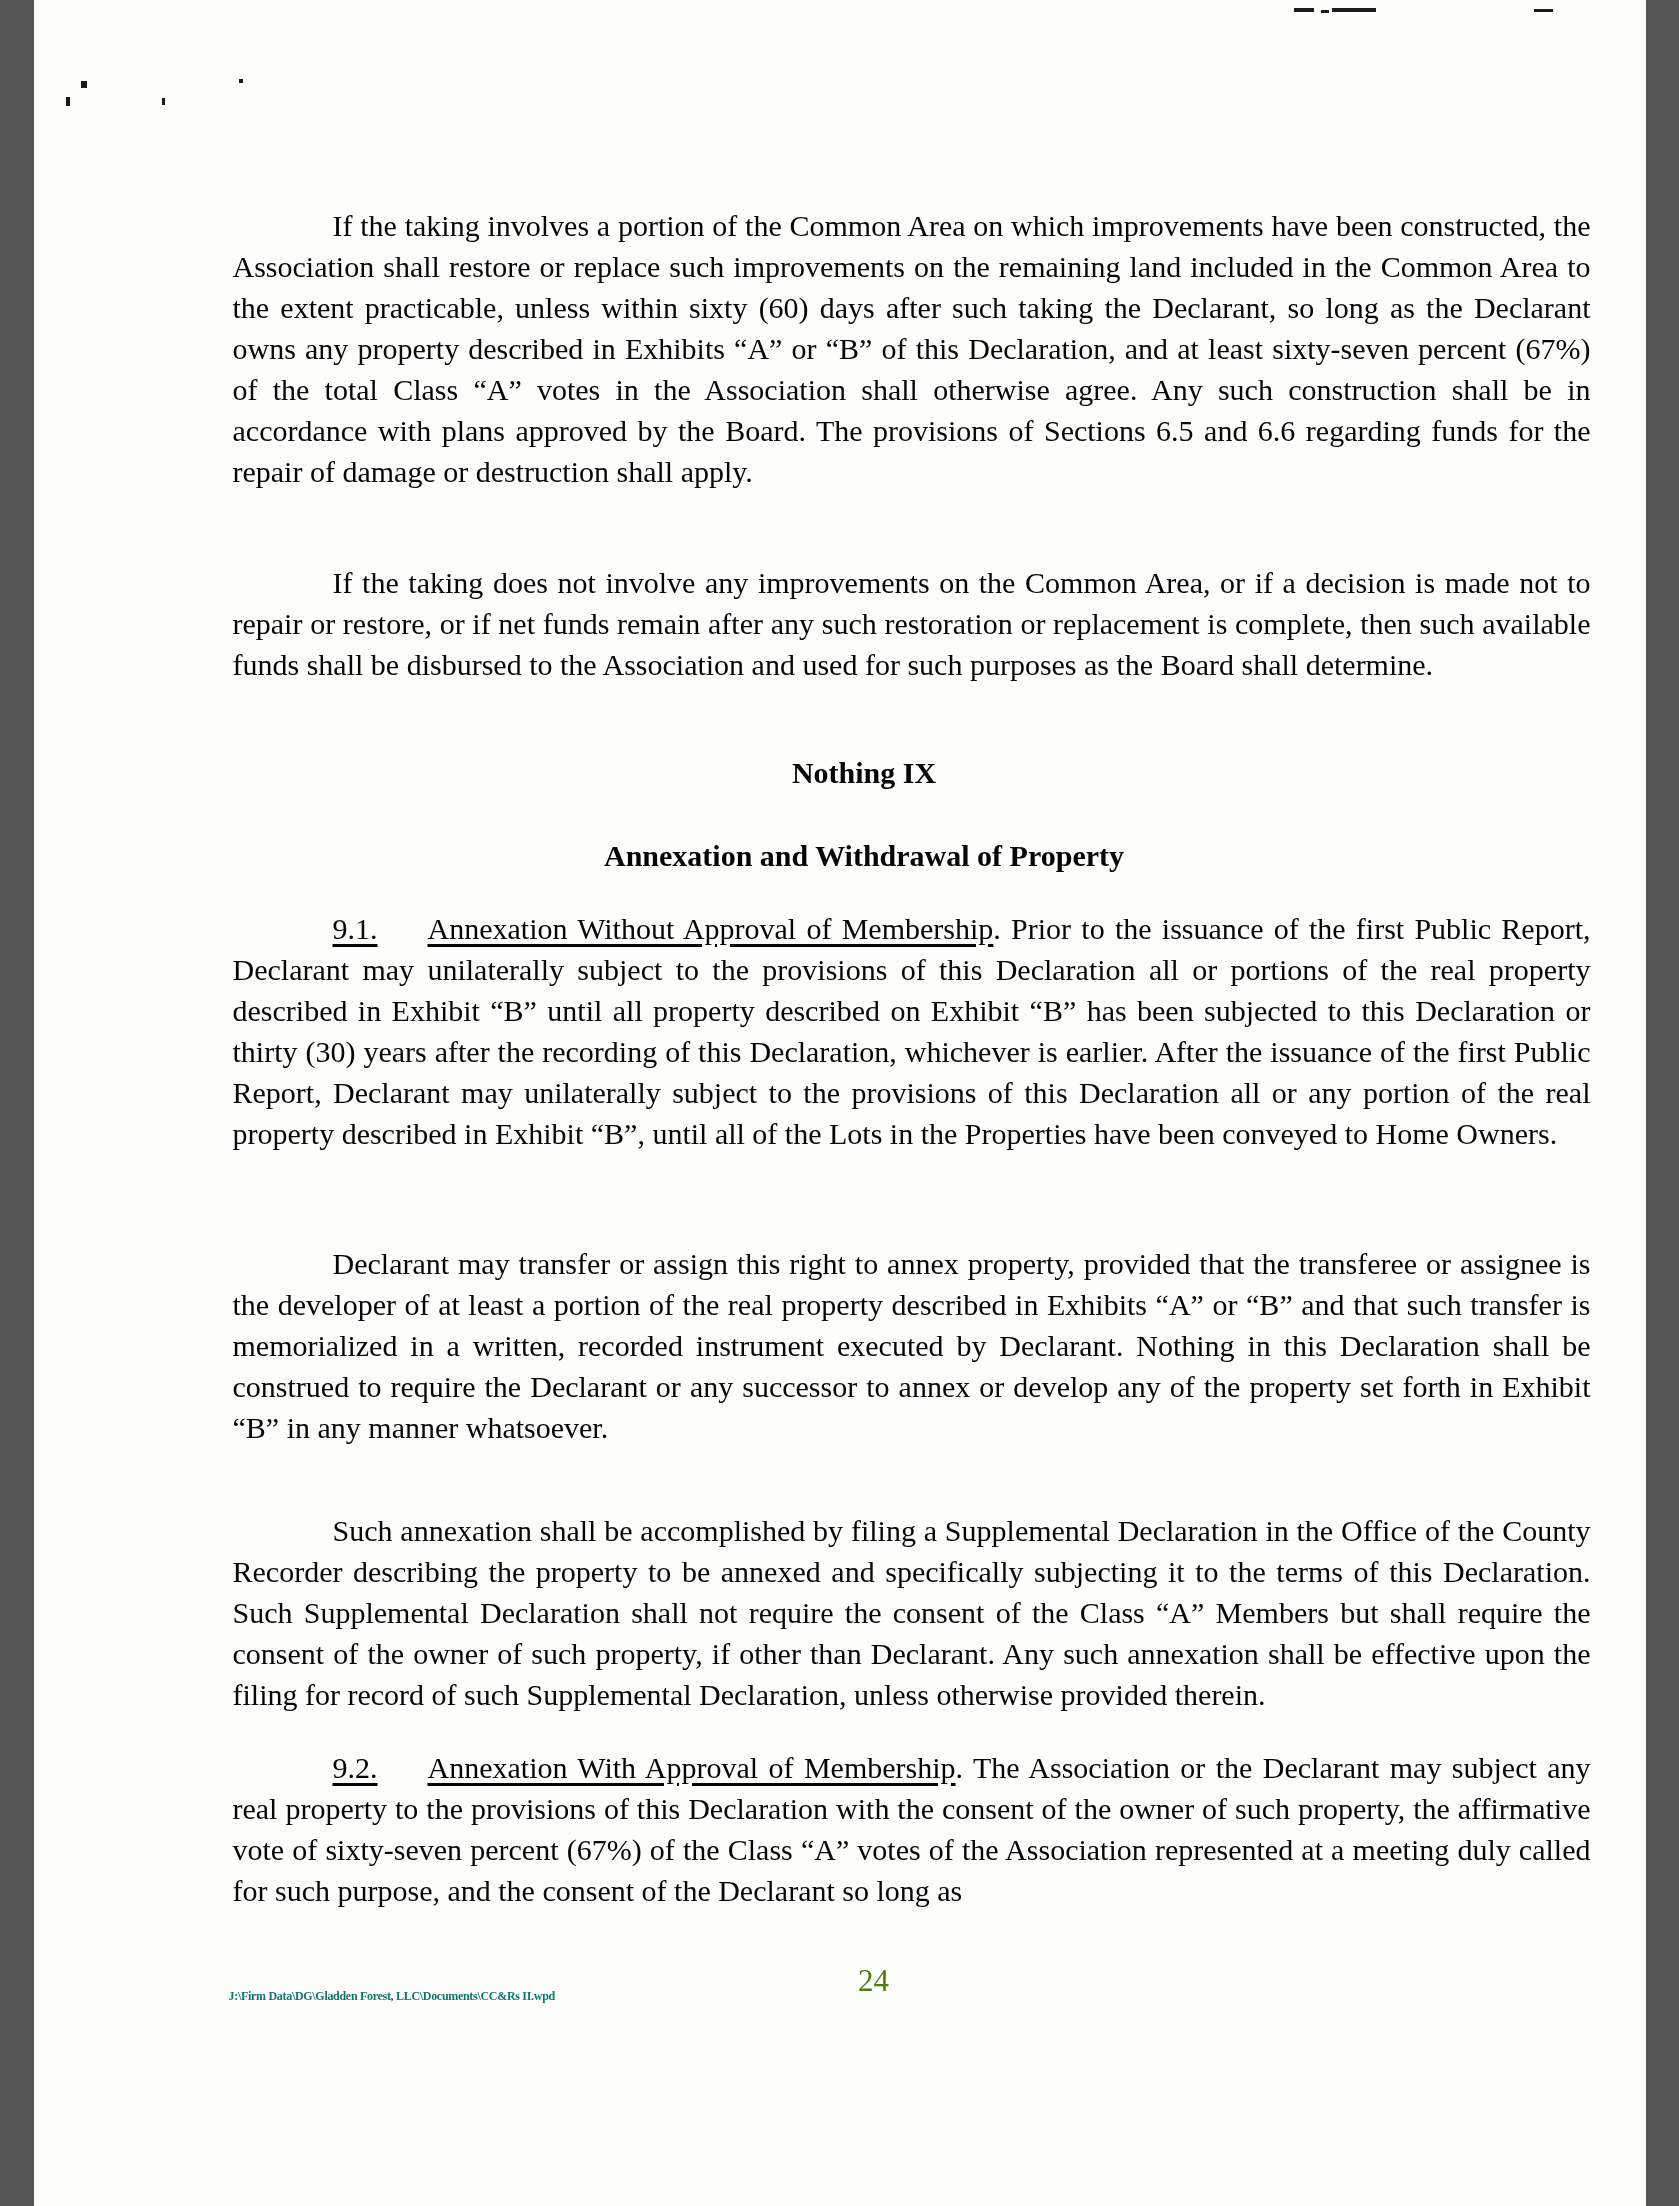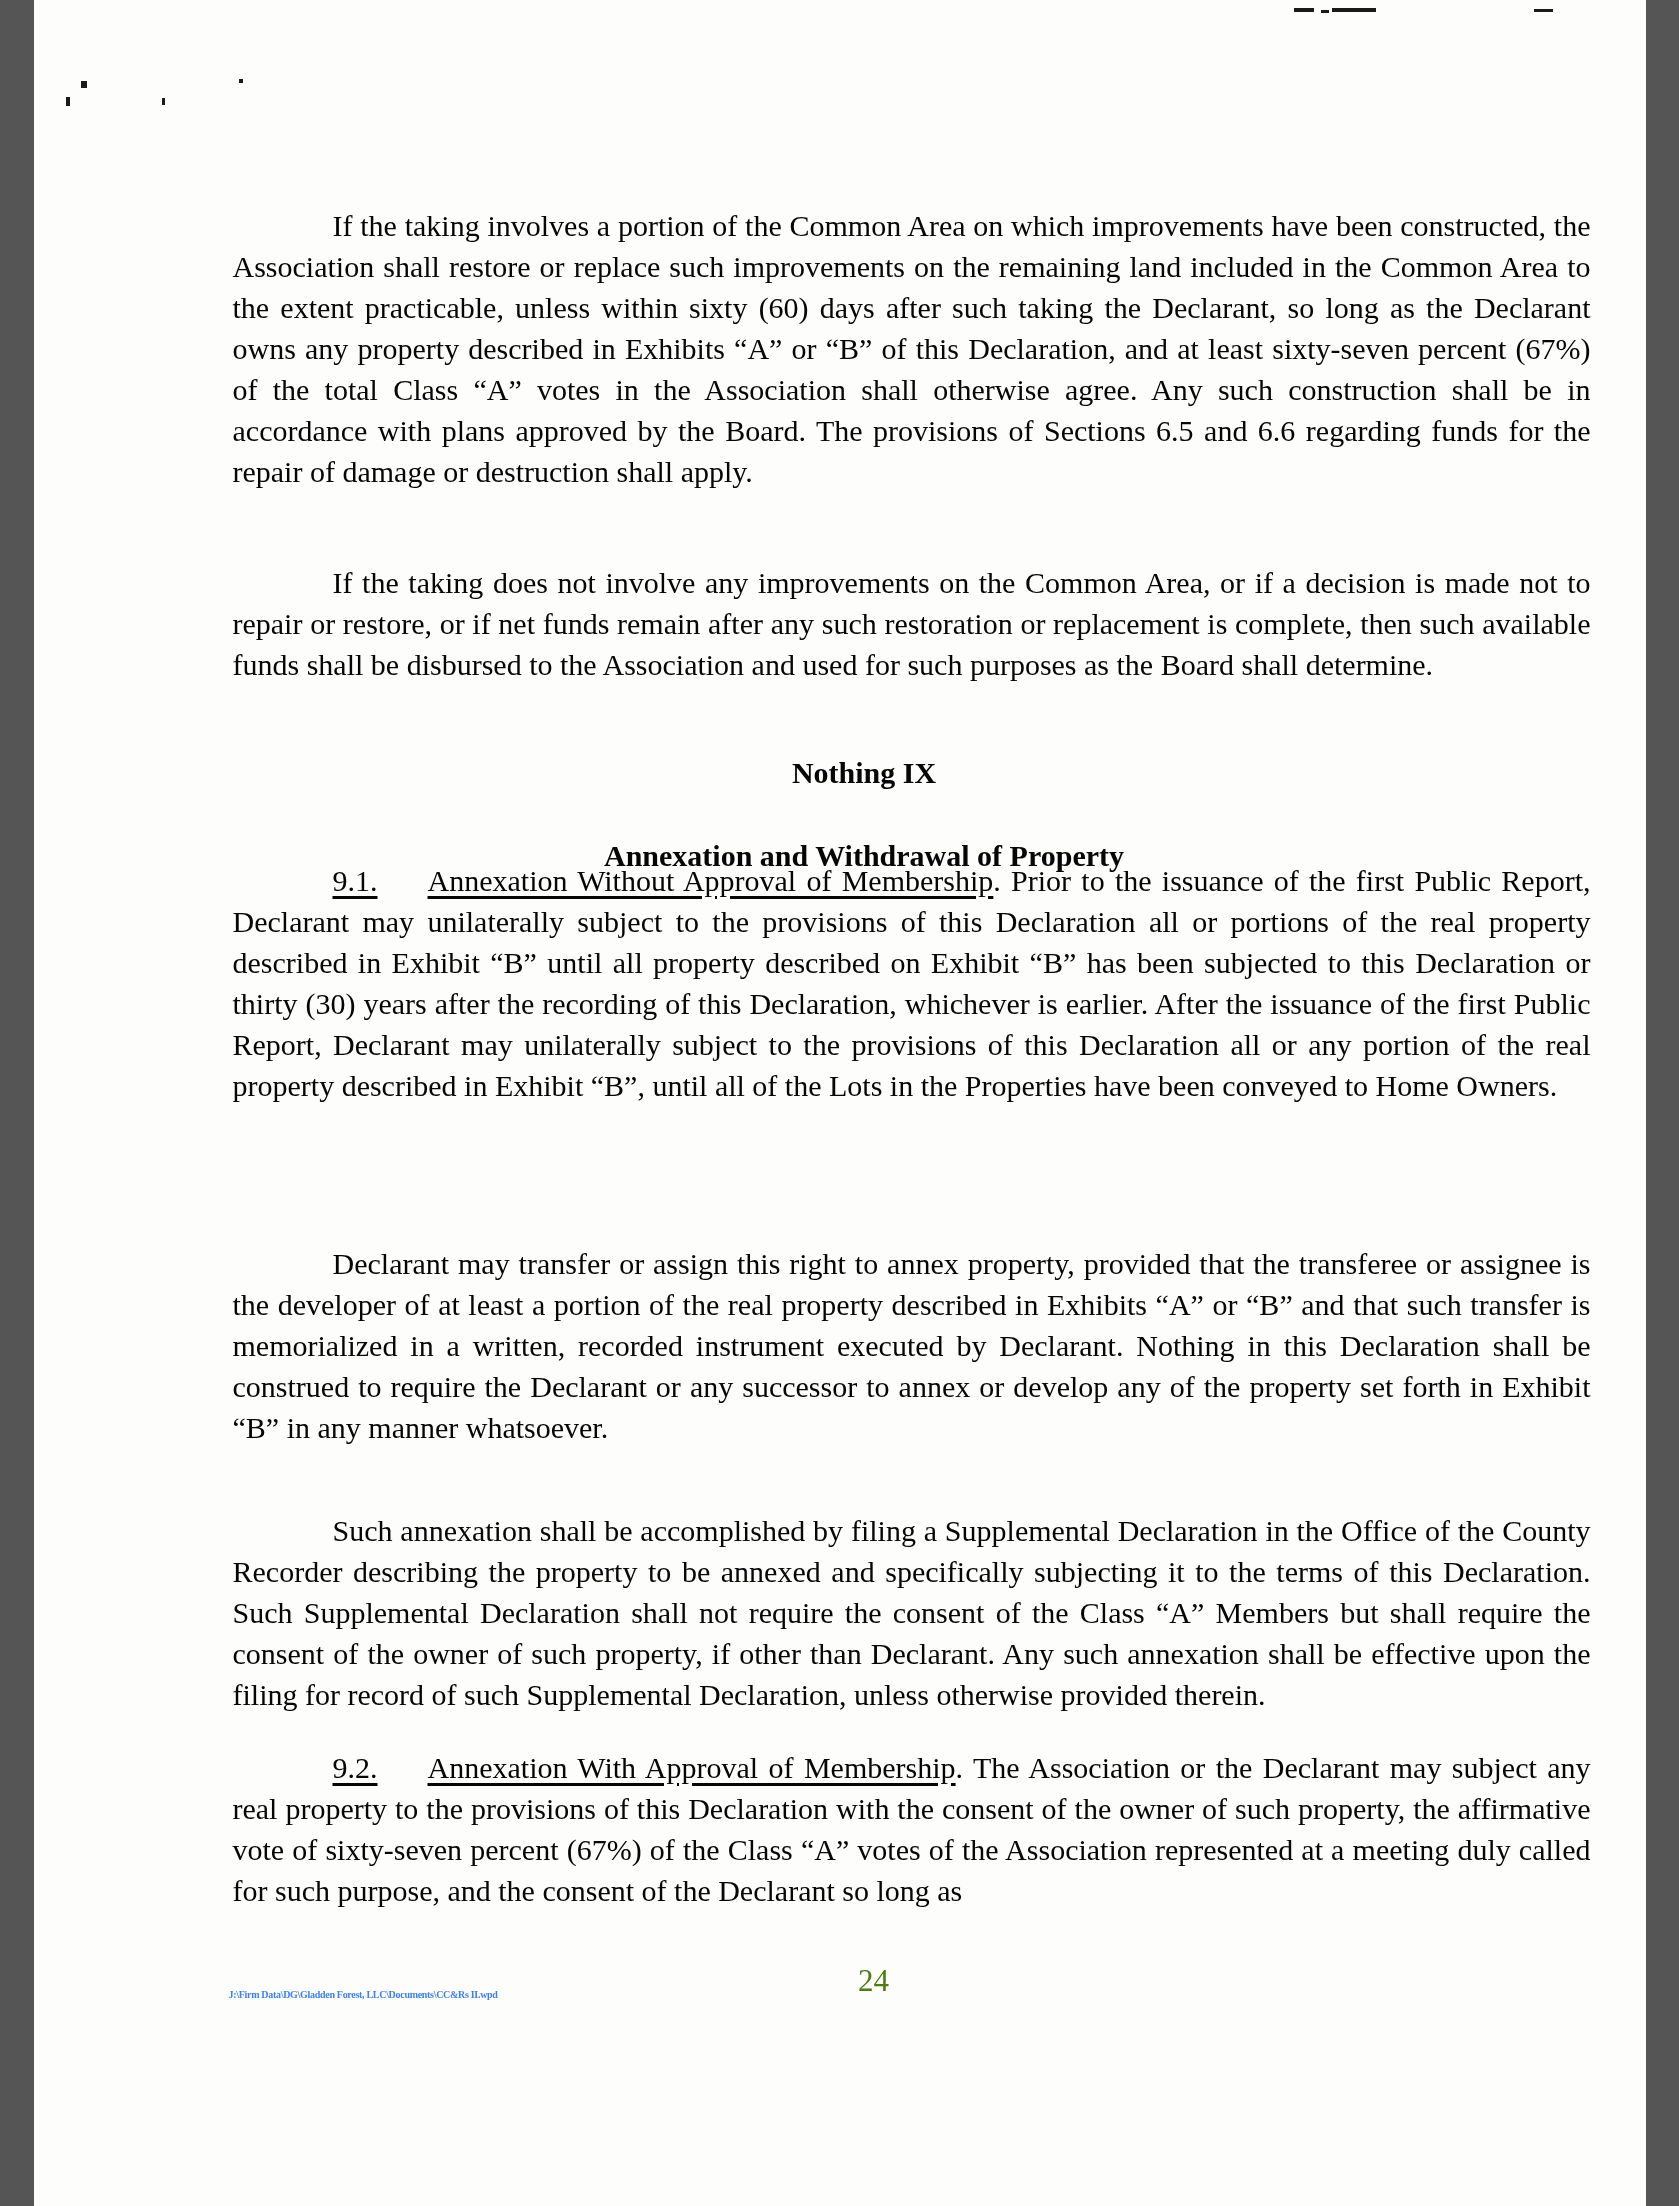--- a/index.html
+++ b/index.html
@@ -33,21 +33,21 @@
     text-align: center;
     font-size: 30px;
     line-height: 41px;
     font-weight: bold;
     margin: 0;
   }
   .p1  { top: 205px; }
   .p2  { top: 562px; }
   .h1  { top: 752px; }
   .h2  { top: 835px; }
-  .s91 { top: 860px; }
+  .s91 { top: 908px; }
   .p3  { top: 1243px; }
   .p4  { top: 1510px; }
   .s92 { top: 1747px; }
   .sec-num, .sec-title {
     text-decoration: underline;
     text-decoration-thickness: 3px;
     text-underline-offset: 5px;
   }
   .tab { display: inline-block; width: 50px; }
   
@@ -67,23 +67,23 @@
     letter-spacing: 0;
   }
   .stamp-num.second { margin-top: 43px; }
   
   .footer-path {
     position: absolute;
     left: 195px;
     top: 1989px;
     font-family: "Liberation Serif", serif;
     font-weight: bold;
-    font-size: 10px;
+    font-size: 12px;
     letter-spacing: -0.3px;
-    color: #3b82f6;
+    color: #0f766e;
   }
   .page-number {
     position: absolute;
     left: 0;
     width: 1680px;
     top: 1964px;
     text-align: center;
     font-size: 31px;
     line-height: 34px;
     color: #4d7c0f;

